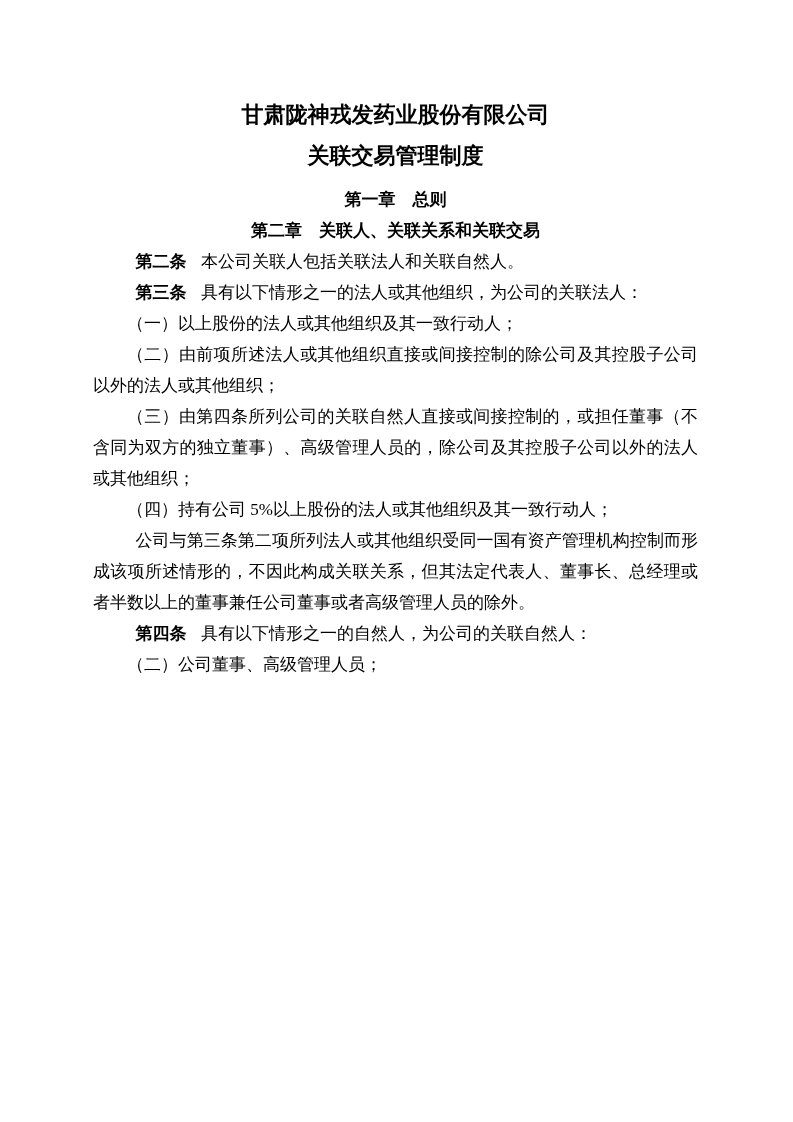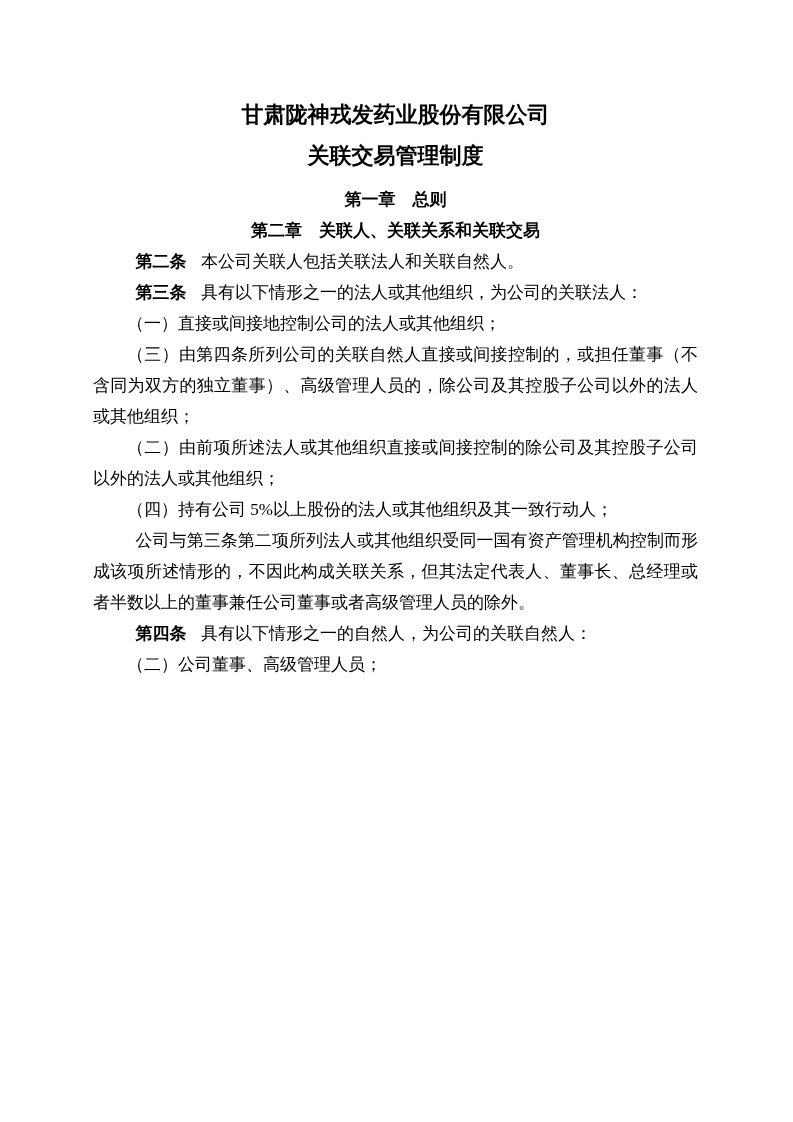--- a/index.html
+++ b/index.html
@@ -74,22 +74,22 @@
 
 <div class="page">
   <div class="inner">
     <h1 class="title">甘肃陇神戎发药业股份有限公司</h1>
     <h2 class="subtitle">关联交易管理制度</h2>
     <div class="sections">
         <h3 class="sec chapter">第一章　总则</h3>
         <h3 class="sec chapter">第二章　关联人、关联关系和关联交易</h3>
         <p class="sec article"><span class="lead">第二条</span><span>本公司关联人包括关联法人和关联自然人。</span></p>
         <p class="sec article"><span class="lead">第三条</span><span>具有以下情形之一的法人或其他组织，为公司的关联法人：</span></p>
-        <p class="sec item">（一）直接或间接地控制公司的法人或其他组织；</p>
+        <p class="sec item">（一）以上股份的法人或其他组织及其一致行动人；</p>
+        <p class="sec item">（二）由前项所述法人或其他组织直接或间接控制的除公司及其控股子公司以外的法人或其他组织；</p>
         <p class="sec item">（三）由第四条所列公司的关联自然人直接或间接控制的，或担任董事（不含同为双方的独立董事）、高级管理人员的，除公司及其控股子公司以外的法人或其他组织；</p>
-        <p class="sec item">（二）由前项所述法人或其他组织直接或间接控制的除公司及其控股子公司以外的法人或其他组织；</p>
         <p class="sec item">（四）持有公司 5%以上股份的法人或其他组织及其一致行动人；</p>
         <p class="sec continuation">公司与第三条第二项所列法人或其他组织受同一国有资产管理机构控制而形成该项所述情形的，不因此构成关联关系，但其法定代表人、董事长、总经理或者半数以上的董事兼任公司董事或者高级管理人员的除外。</p>
         <p class="sec article"><span class="lead">第四条</span><span>具有以下情形之一的自然人，为公司的关联自然人：</span></p>
         <p class="sec item">（二）公司董事、高级管理人员；</p>
       </div>
   </div>
 </div>
 
 </body></html>

